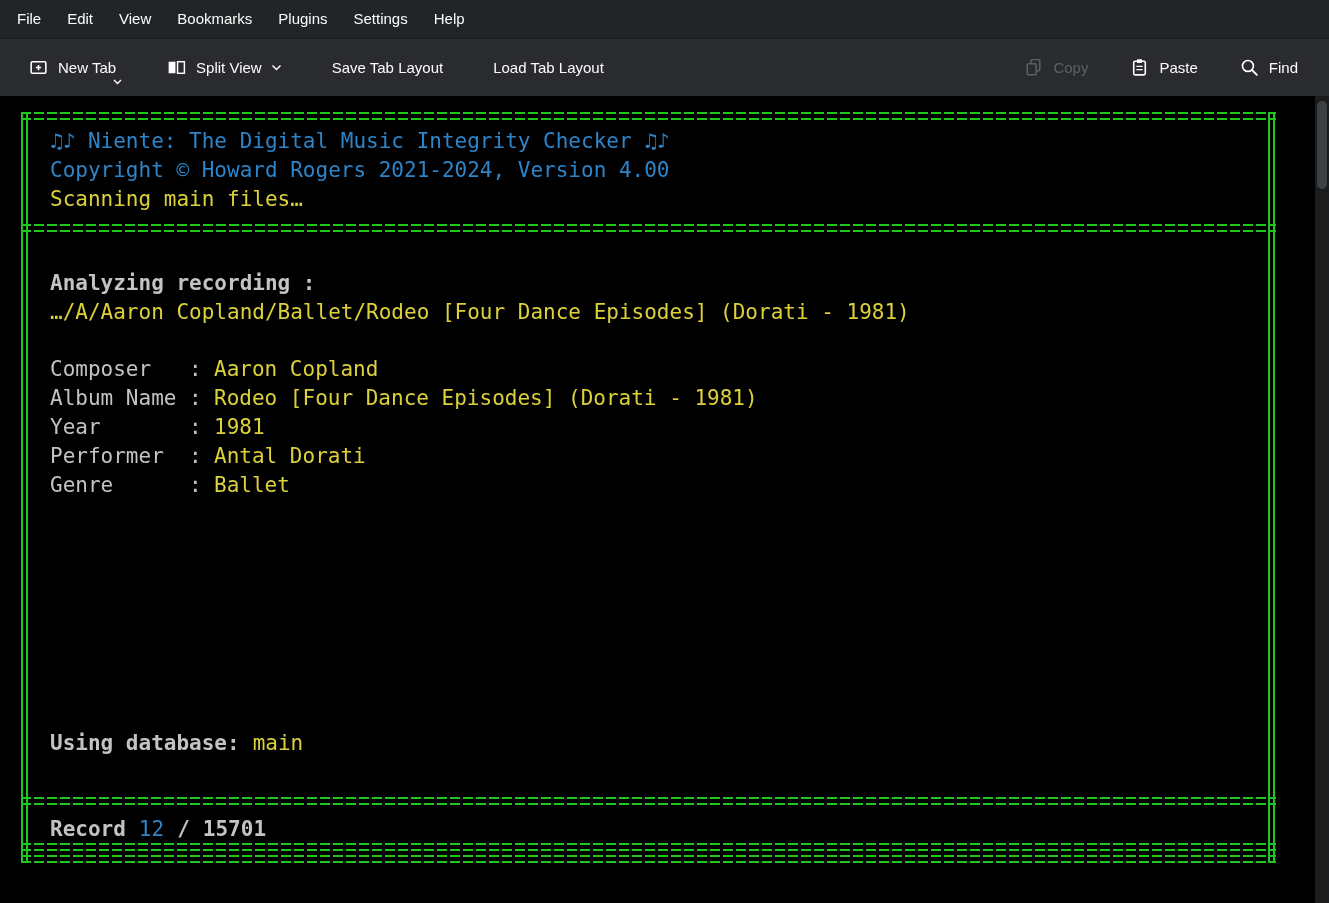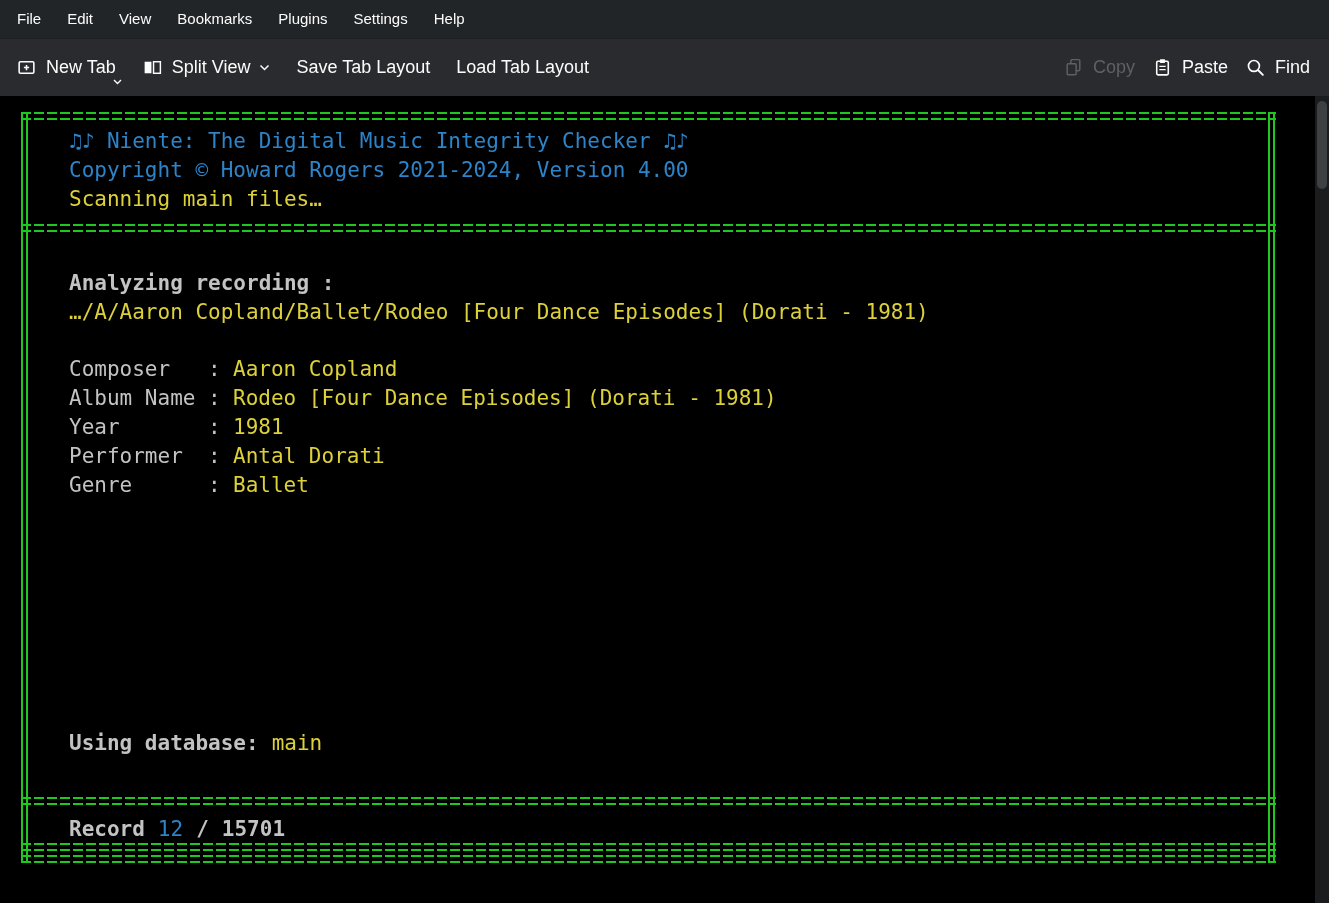--- a/index.html
+++ b/index.html
@@ -3,30 +3,30 @@
 <meta charset="utf-8">
 <style>
   html,body{margin:0;padding:0;background:#000;}
   body{width:1329px;height:903px;overflow:hidden;font-family:"Liberation Sans",sans-serif;}
   .app{position:relative;width:1329px;height:903px;background:#000;}
 
   
   .menubar{position:absolute;top:0;left:0;right:0;height:38px;background:var(--menubar-bg,#222527);display:flex;align-items:center;padding-left:4px;}
   .menu-item{padding:0 13px;line-height:38px;font-size:15px;color:var(--chrome-text,#fcfcfc);cursor:default;}
   .toolbar{position:absolute;top:38px;left:0;right:0;height:58px;background:var(--toolbar-bg,#292b2e);border-top:1px solid #1d1f21;display:flex;align-items:center;gap:26px;padding:0 19px 0 16px;box-sizing:border-box;}
-  .tbtn{display:flex;align-items:center;gap:9px;background:none;border:none;padding:0;margin:0;color:var(--chrome-text,#fcfcfc);font-size:18px;font-family:inherit;position:relative;cursor:default;}
+  .tbtn{display:flex;align-items:center;gap:9px;background:none;border:none;padding:0;margin:12px;color:var(--chrome-text,#fcfcfc);font-size:15px;font-family:inherit;position:relative;cursor:default;}
   .tbtn svg{display:block;}
   .tbtn .corner-caret{position:absolute;right:-6px;bottom:-7px;}
   .tb-spacer{flex:1;}
   .tbtn.disabled{color:var(--disabled-text,#5d6164);}
   .right-group{display:flex;align-items:center;gap:17px;}
 
   
   .terminal{position:absolute;top:96px;left:0;right:14px;bottom:0;background:var(--terminal-bg,#000);}
-  .tline{position:absolute;left:69px;font-family:"DejaVu Sans Mono",monospace;font-size:21px;line-height:29px;color:var(--label-grey,#c3c3c3);}
+  .tline{position:absolute;left:50px;font-family:"DejaVu Sans Mono",monospace;font-size:21px;line-height:29px;color:var(--label-grey,#c3c3c3);}
   .c-blue{color:var(--info-blue,#2d84c8);}
   .c-yellow{color:var(--value-yellow,#ddd13a);}
   .c-grey{color:var(--label-grey,#c3c3c3);font-weight:bold;}
   .fval{color:var(--value-yellow,#ddd13a);}
   .flab{display:inline-block;width:139px;color:var(--label-grey,#c3c3c3);}
   .fsep{display:inline-block;width:25px;color:var(--label-grey,#c3c3c3);}
   .dbgap{margin-left:13px;}
   .gap{margin-right:13px;}
 
   

